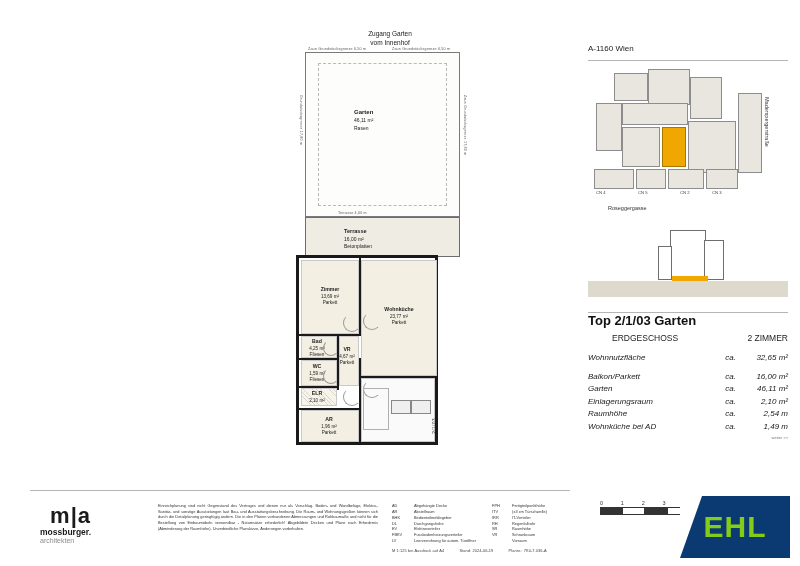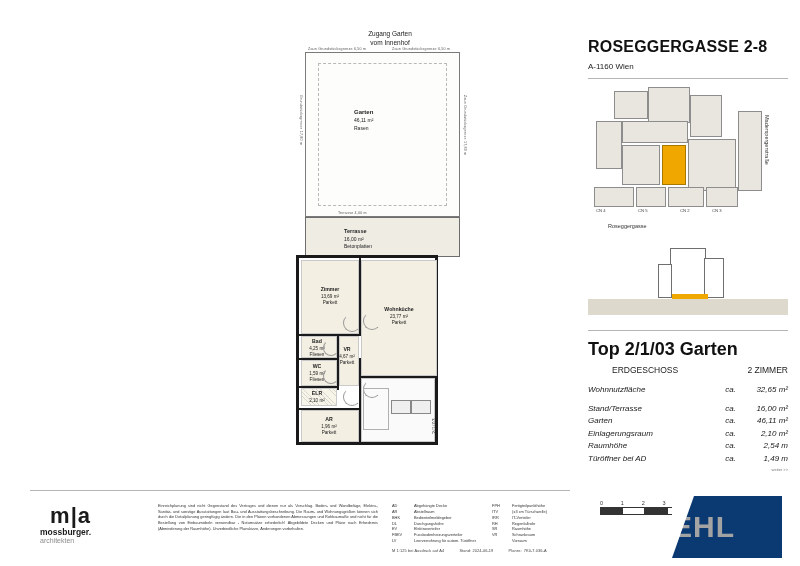--- a/index.html
+++ b/index.html
@@ -209,23 +209,23 @@
     width: 36px; height: 5px;
     background: #f0a800;
   }
   .sec-bldg {
     position: absolute;
     border: 0.6px solid #6f6f6f;
     background: #ffffff;
   }
   
   .unit-title {
-    font-size: 18px;
+    font-size: 13px;
     font-weight: bold;
-    margin-top: 8px;
+    margin-top: 0;
     color: #111;
   }
   .unit-row {
     display: flex;
     justify-content: space-between;
     font-size: 8.5px;
     margin-top: 5px;
     color: #222;
     padding-left: 24px;
   }
@@ -266,26 +266,27 @@
     display: flex;
     height: 6px;
     border: 0.5px solid #333;
   }
   .sb-seg { flex: 1; border-right: 0.5px solid #333; }
   .sb-seg:last-child { border-right: none; }
   .sb-seg.fill { background: #333; }
   
   .ehl {
     position: absolute;
-    right: 18px; bottom: 8px;
+    right: 10px; bottom: 8px;
     width: 110px; height: 62px;
     background: #0b3a73;
-    color: #a3a3a3;
+    color: #84cc16;
     display: flex;
     align-items: center;
+    justify-content: center;
     font-size: 30px;
     font-weight: bold;
     letter-spacing: 1px;
   }
   .ehl .slash {
     position: absolute;
     left: 0; top: 0;
     width: 0; height: 0;
     border-left: 22px solid #ffffff;
     border-bottom: 62px solid transparent;
@@ -449,21 +450,20 @@
 
       <div style="position:absolute; left:92px; top:142px; width:18px; height:12px; border:0.5px solid #888; background:#efefef;"></div>
       <div style="position:absolute; left:112px; top:142px; width:18px; height:12px; border:0.5px solid #888; background:#efefef;"></div>
       <div style="position:absolute; left:64px; top:130px; width:24px; height:40px; border:0.5px solid #b0b0b0;"></div>
     </div>
 
     <div class="vertical-code" style="left:432px; top:418px;">2/1/03</div>
   </div>
 
   <div class="right">
-    <div class="proj-title">ROSEGGERGASSE 2-8</div>
     <div class="proj-sub">A-1160 Wien</div>
     <div class="rule"></div>
 
     <div class="siteplan">
       <div class="blk" style="left:26px; top:4px; width:32px; height:26px;"></div>
       <div class="blk" style="left:60px; top:0px; width:40px; height:34px;"></div>
       <div class="blk" style="left:102px; top:8px; width:30px; height:40px;"></div>
       <div class="blk" style="left:8px; top:34px; width:24px; height:46px;"></div>
       <div class="blk" style="left:34px; top:34px; width:64px; height:20px;"></div>
       <div class="blk" style="left:34px; top:58px; width:36px; height:38px;"></div>
@@ -500,41 +500,41 @@
     </div>
 
     <div class="areas">
       <div class="area-row">
         <span class="area-name">Wohnnutzfläche</span>
         <span class="area-ca">ca.</span>
         <span class="area-val">32,65 m²</span>
       </div>
       <div class="gap"></div>
       <div class="area-row">
-        <span class="area-name">Stand/Terrasse</span>
+        <span class="area-name">Balkon/Parkett</span>
         <span class="area-ca">ca.</span>
         <span class="area-val">16,00 m²</span>
       </div>
       <div class="area-row">
         <span class="area-name">Garten</span>
         <span class="area-ca">ca.</span>
         <span class="area-val">46,11 m²</span>
       </div>
       <div class="area-row">
         <span class="area-name">Einlagerungsraum</span>
         <span class="area-ca">ca.</span>
         <span class="area-val">2,10 m²</span>
       </div>
       <div class="area-row">
         <span class="area-name">Raumhöhe</span>
         <span class="area-ca">ca.</span>
         <span class="area-val">2,54 m</span>
       </div>
       <div class="area-row">
-        <span class="area-name">Türöffner bei AD</span>
+        <span class="area-name">Wohnküche bei AD</span>
         <span class="area-ca">ca.</span>
         <span class="area-val">1,49 m</span>
       </div>
     </div>
     <div class="weiter">weiter &gt;&gt;</div>
   </div>
 
   <div class="scalebar">
     <div class="sb-nums">
       <span>0</span>

